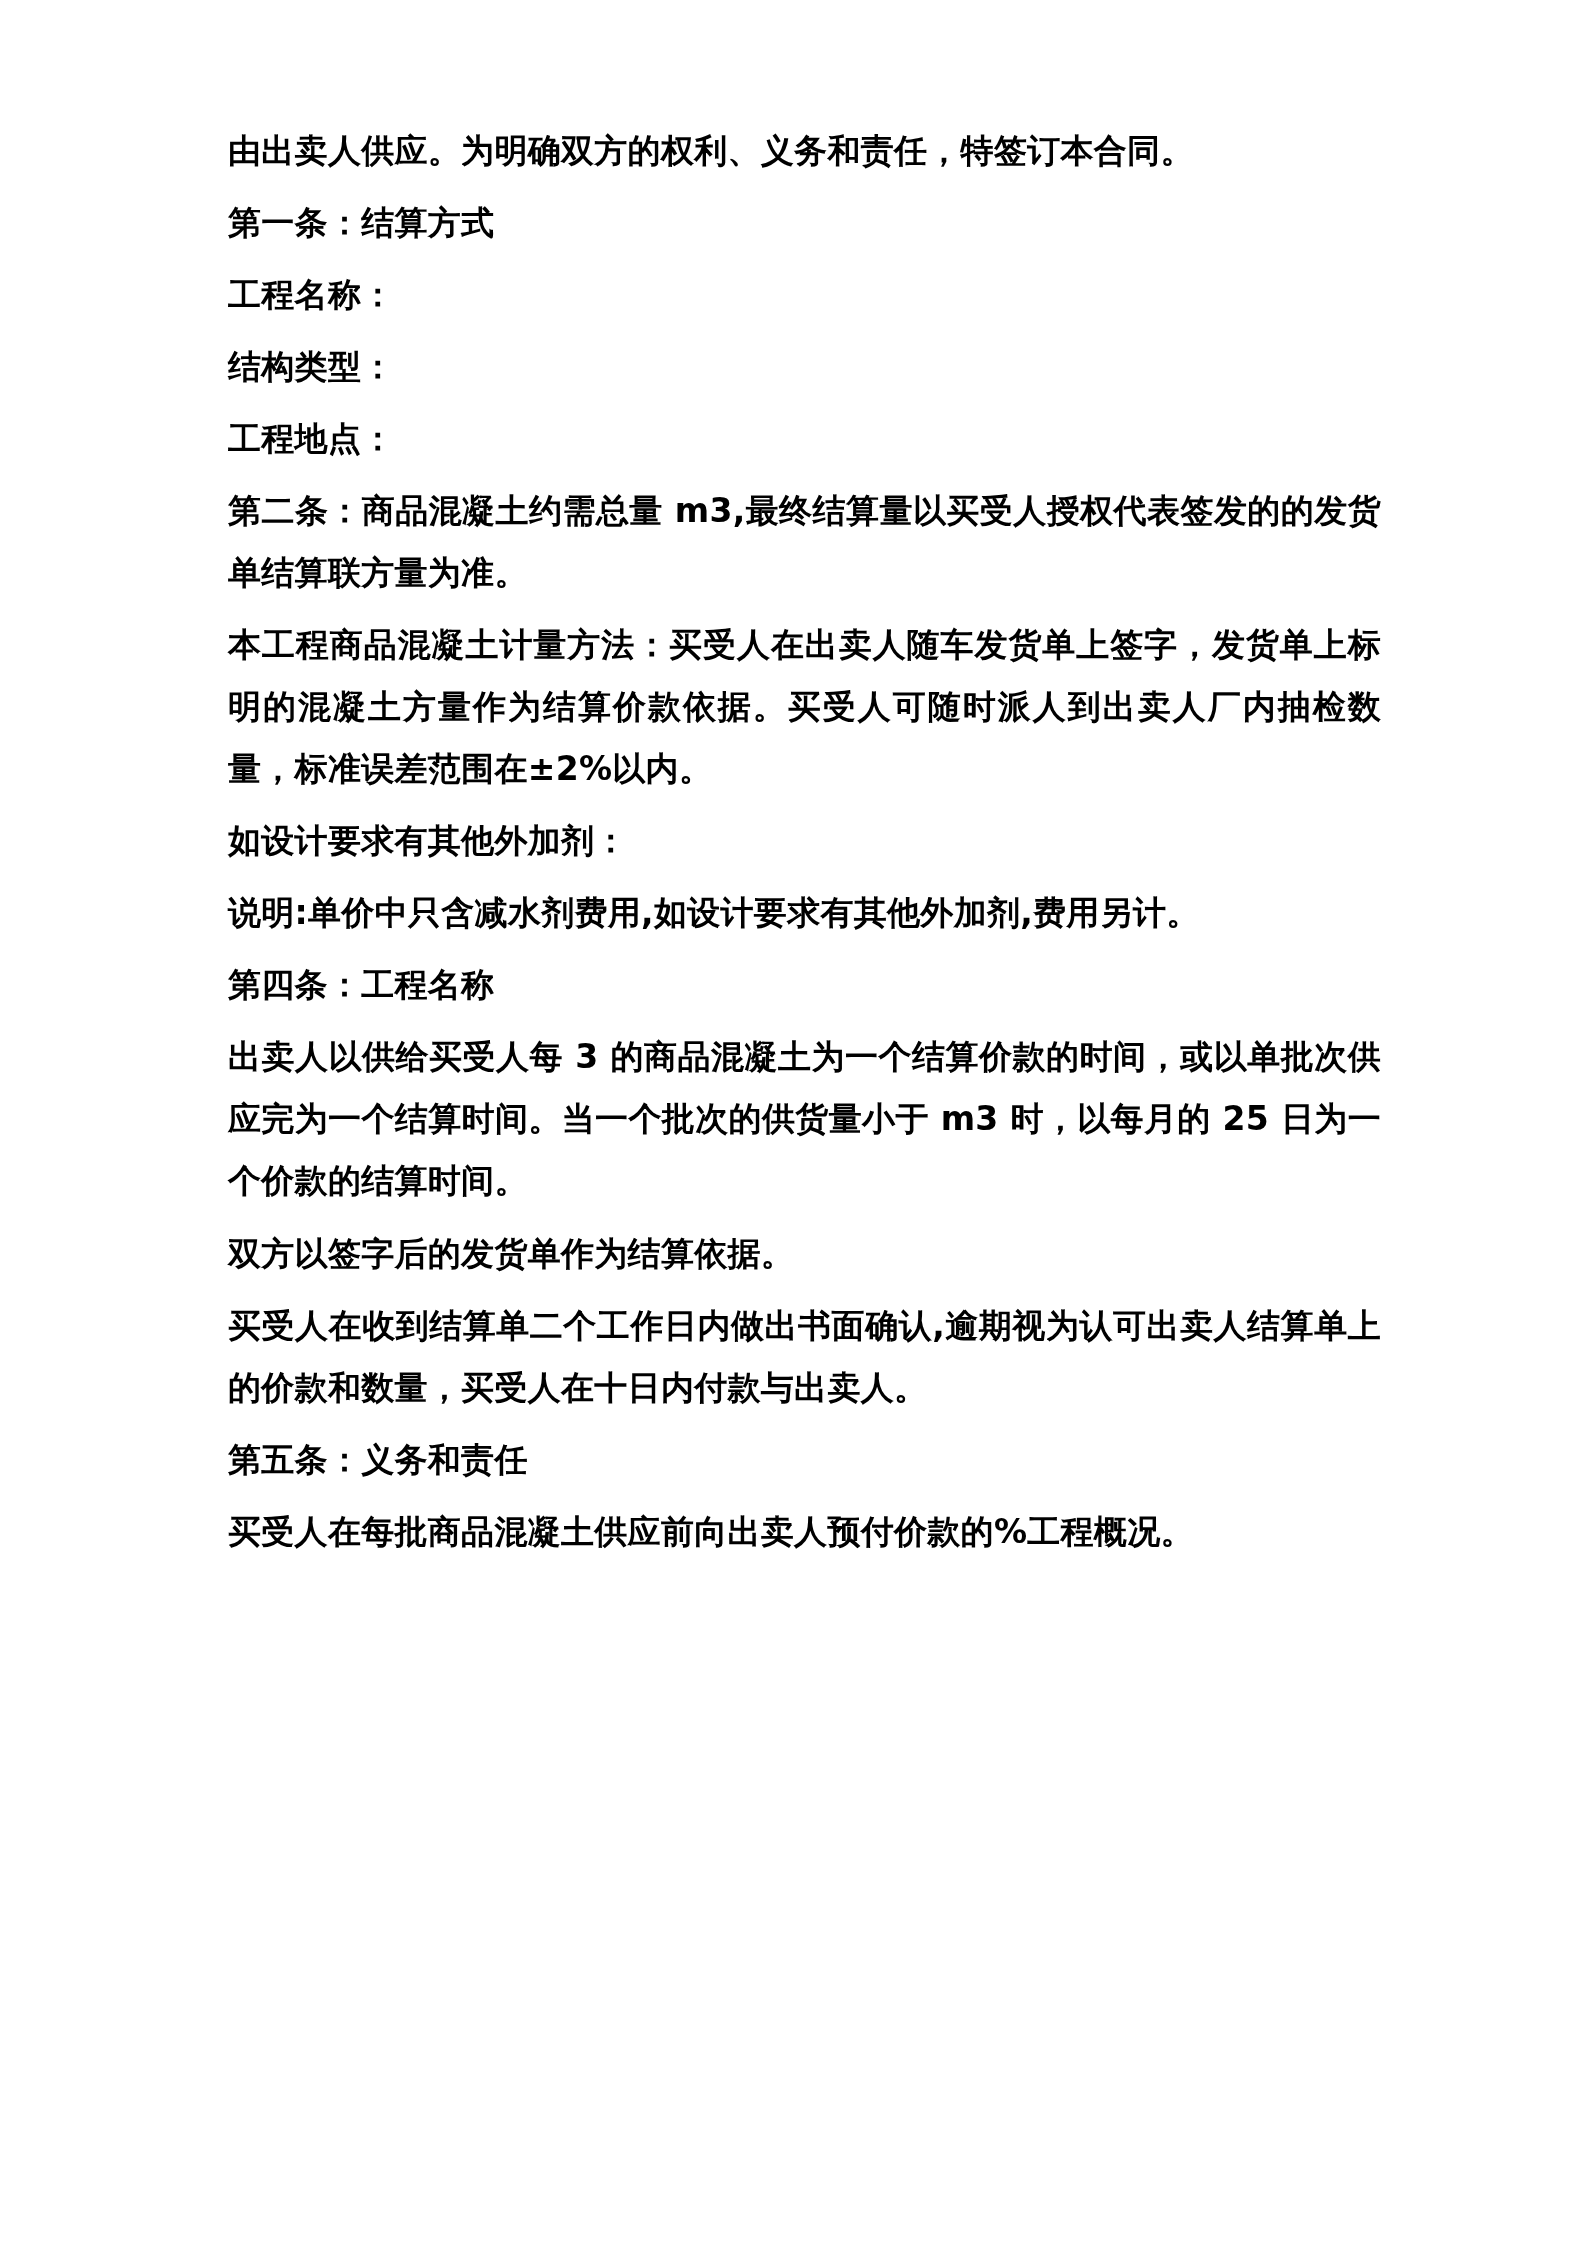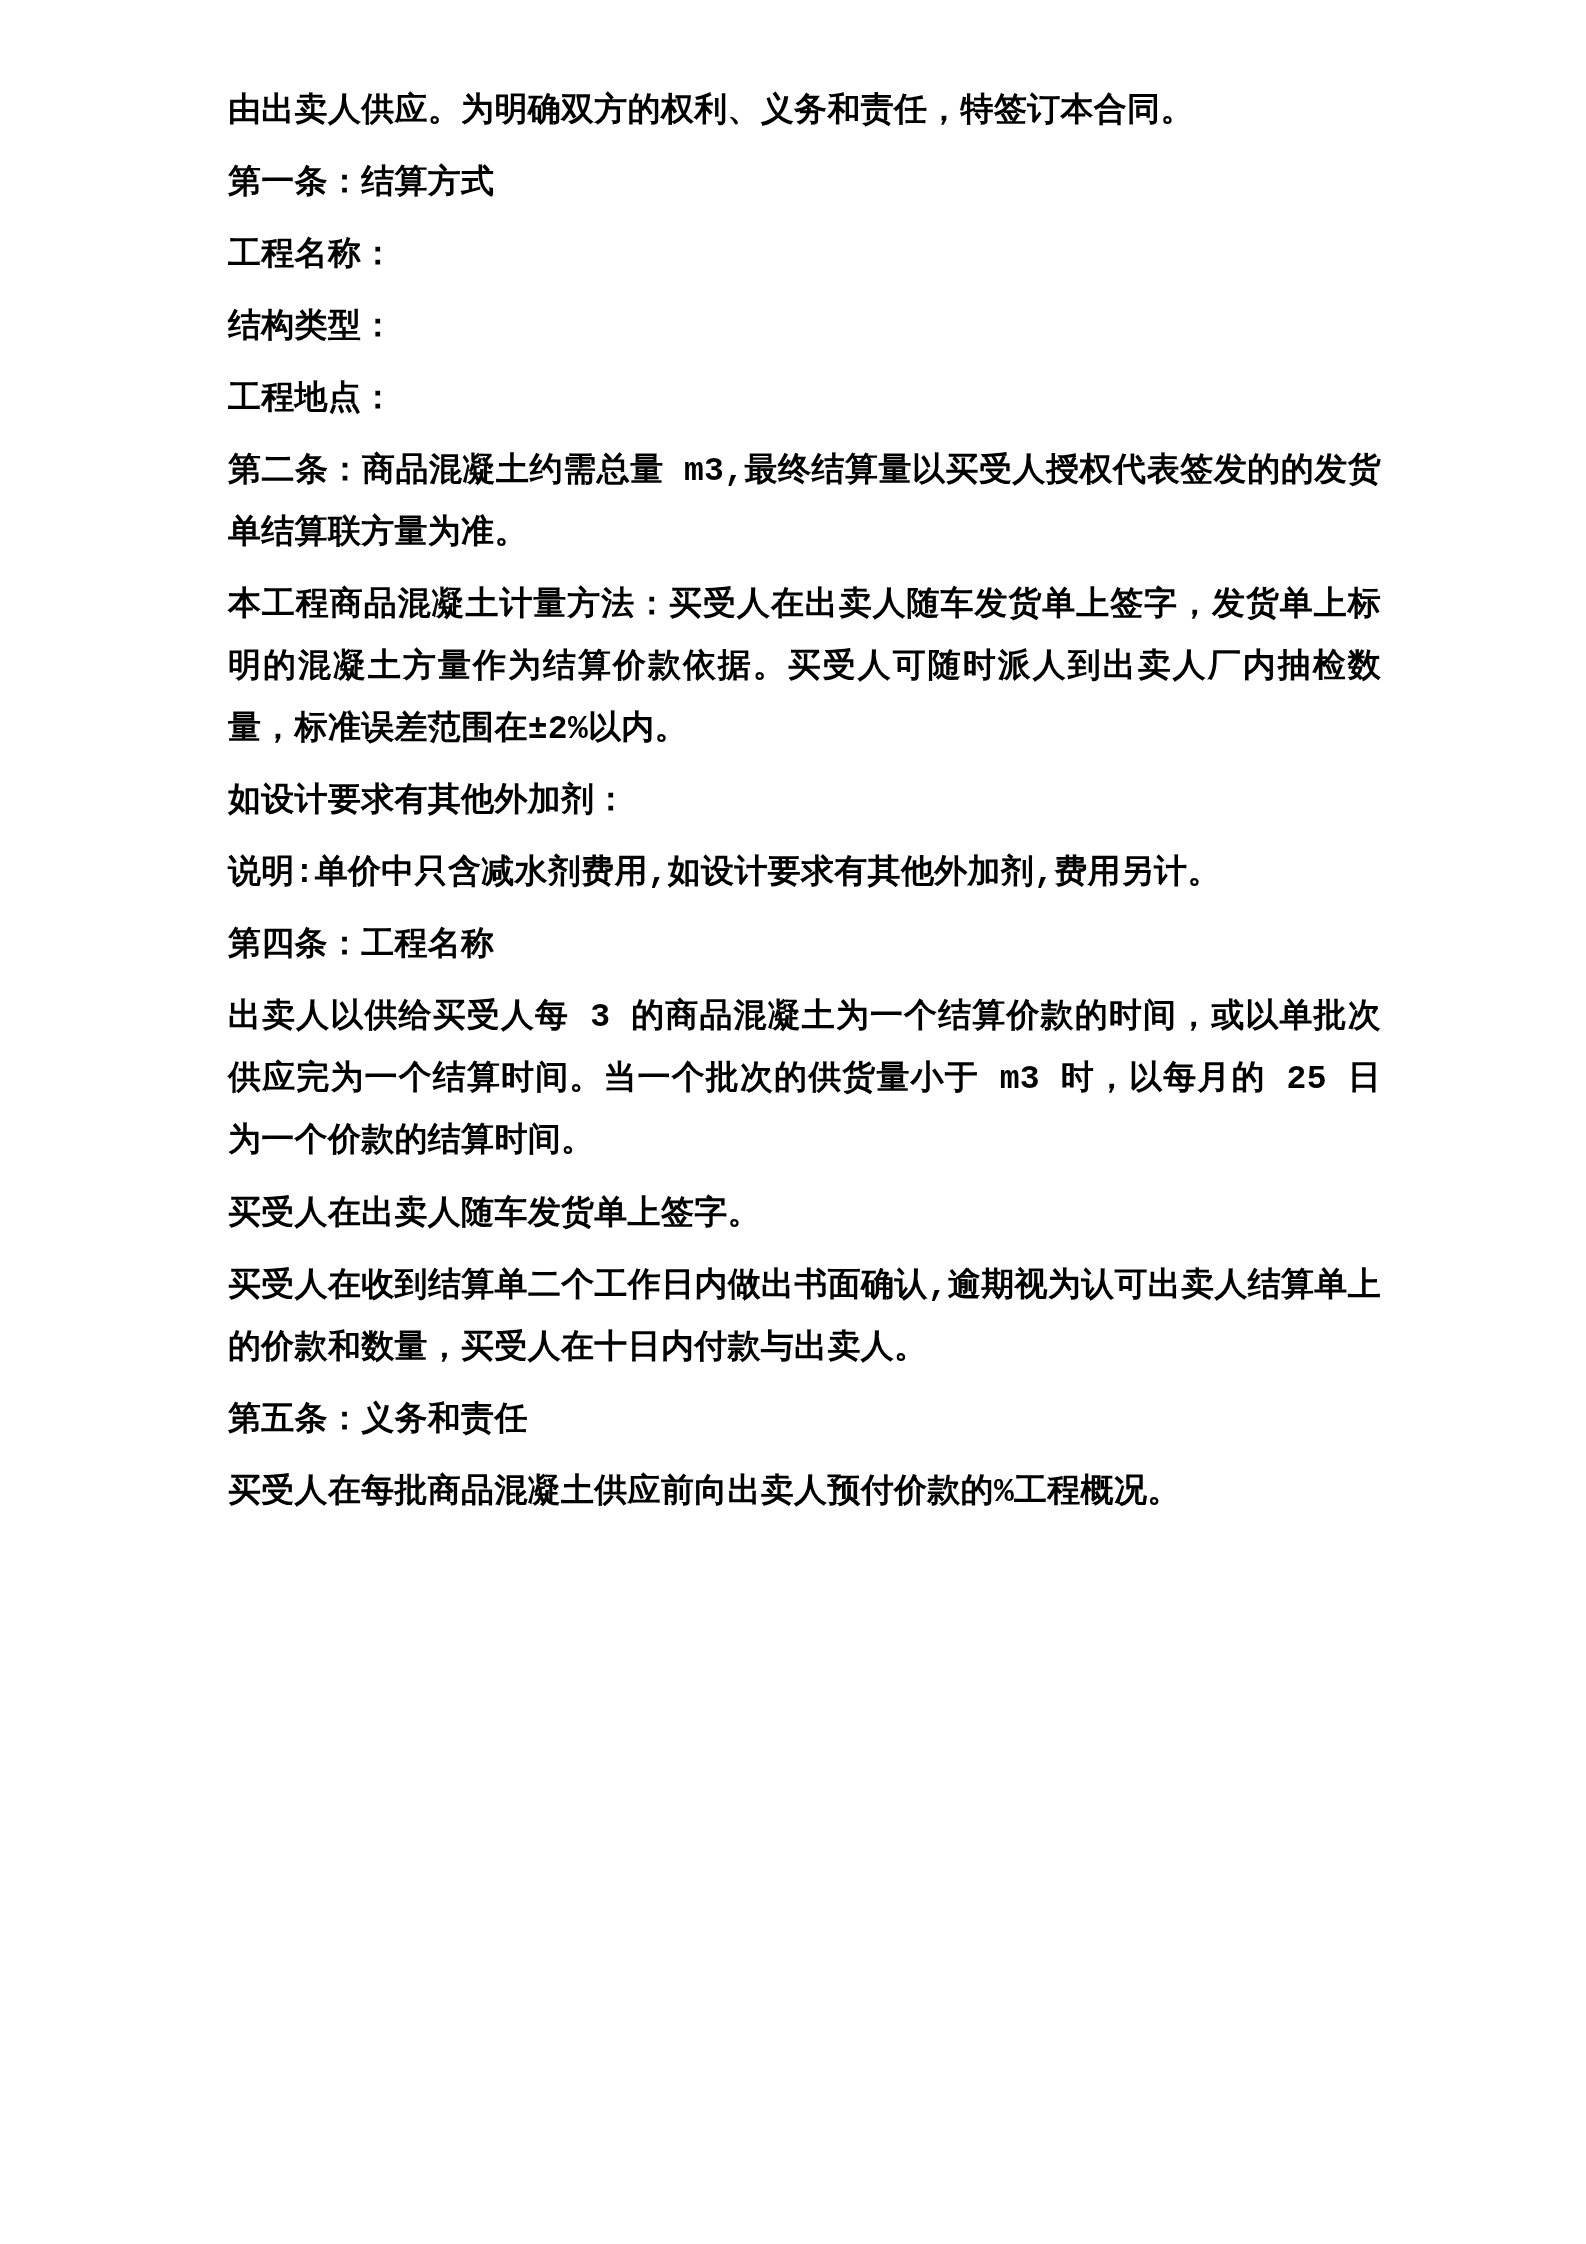--- a/index.html
+++ b/index.html
@@ -12,23 +12,22 @@
     height: 2244px;
     font-family: "DejaVu Sans", "Liberation Sans", sans-serif;
     color: #000000;
     overflow: hidden;
   }
   .page {
     position: relative;
     width: 1586px;
     height: 1668px;
     box-sizing: border-box;
-    padding: 81px 205px 0 228px;
+    padding: 120px 205px 0 228px;
     background: #ffffff;
-    font-family: Liberation Mono, monospace;
   }
   .doc-body {
     font-size: 33px;
     line-height: 1.88;
     letter-spacing: 0.3px;
     font-weight: 600;
     text-align: justify;
     text-justify: inter-ideograph;
   }
   .para {
@@ -45,18 +44,18 @@
     <p class="para">第一条：结算方式</p>
     <p class="para">工程名称：</p>
     <p class="para">结构类型：</p>
     <p class="para">工程地点：</p>
     <p class="para">第二条：商品混凝土约需总量 m3,最终结算量以买受人授权代表签发的的发货单结算联方量为准。</p>
     <p class="para">本工程商品混凝土计量方法：买受人在出卖人随车发货单上签字，发货单上标明的混凝土方量作为结算价款依据。买受人可随时派人到出卖人厂内抽检数量，标准误差范围在±2%以内。</p>
     <p class="para">如设计要求有其他外加剂：</p>
     <p class="para">说明:单价中只含减水剂费用,如设计要求有其他外加剂,费用另计。</p>
     <p class="para">第四条：工程名称</p>
     <p class="para">出卖人以供给买受人每 3 的商品混凝土为一个结算价款的时间，或以单批次供应完为一个结算时间。当一个批次的供货量小于 m3 时，以每月的 25 日为一个价款的结算时间。</p>
-    <p class="para">买受人在出卖人随车发货单上签字。</p>
+    <p class="para">双方以签字后的发货单作为结算依据。</p>
     <p class="para">买受人在收到结算单二个工作日内做出书面确认,逾期视为认可出卖人结算单上的价款和数量，买受人在十日内付款与出卖人。</p>
     <p class="para">第五条：义务和责任</p>
     <p class="para">买受人在每批商品混凝土供应前向出卖人预付价款的%工程概况。</p>
   </div>
 </div>
 
 </body></html>

